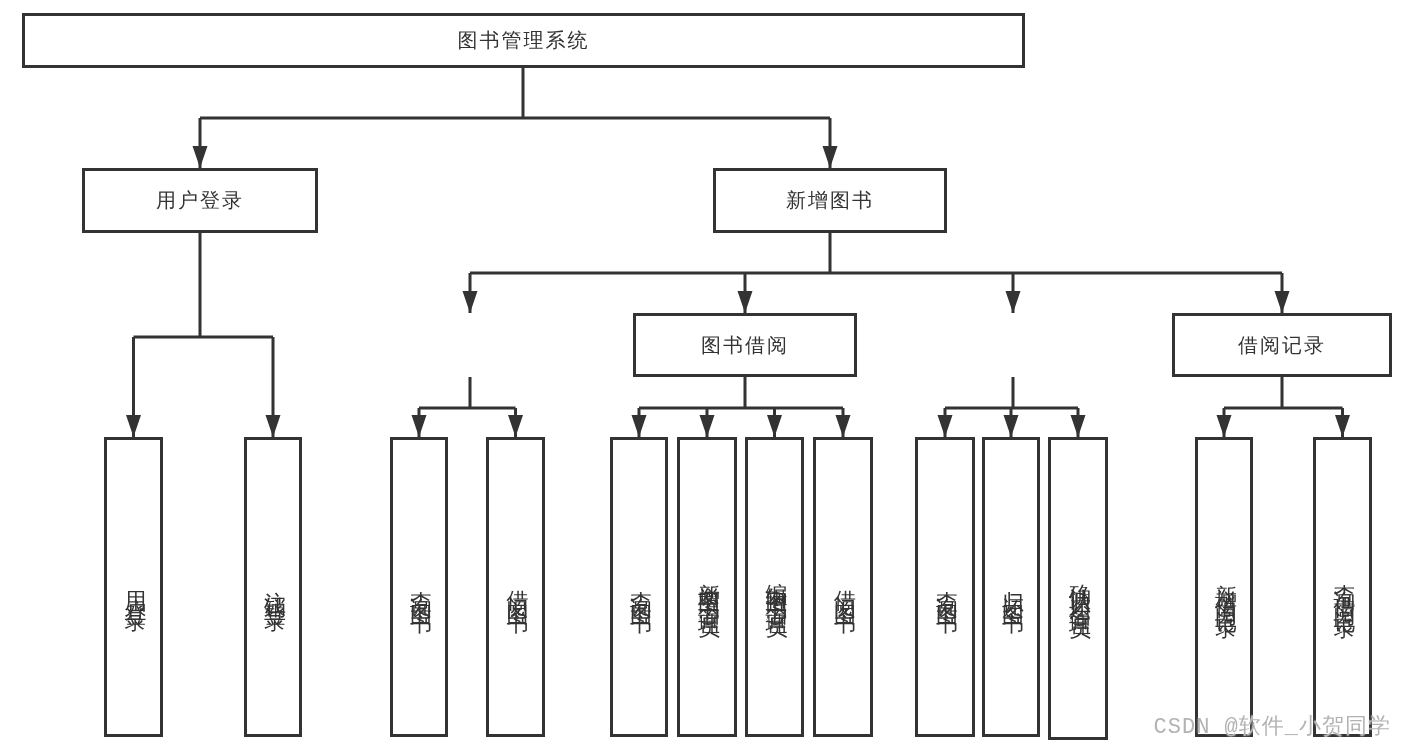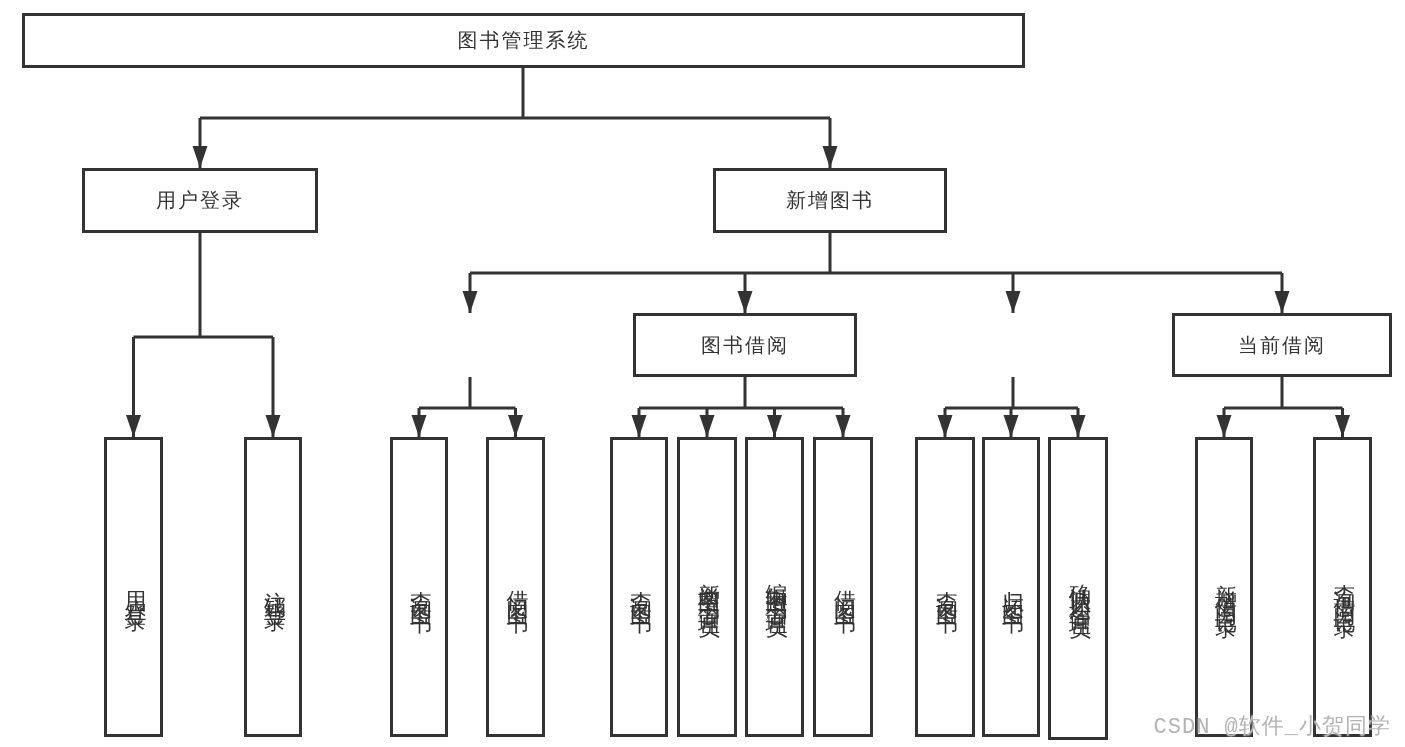--- a/index.html
+++ b/index.html
@@ -90,21 +90,21 @@
       M1216.5 415 L1231.5 415 L1224 437 Z
       M1335 415 L1350 415 L1342.5 437 Z"></path>
   </svg>
 
   <div class="node h-node" style="left:22px;top:13px;width:1003px;height:55px;">图书管理系统</div>
 
   <div class="node h-node" style="left:82px;top:168px;width:236px;height:65px;">用户登录</div>
   <div class="node h-node" style="left:713px;top:168px;width:234px;height:65px;">新增图书</div>
 
   <div class="node h-node" style="left:633px;top:313px;width:224px;height:64px;">图书借阅</div>
-  <div class="node h-node" style="left:1172px;top:313px;width:220px;height:64px;">当前借阅</div>
+  <div class="node h-node" style="left:1172px;top:313px;width:220px;height:64px;">借阅记录</div>
 
   <div class="node v-node" style="left:104px;top:437px;width:59px;height:300px;">用户登录</div>
   <div class="node v-node" style="left:244px;top:437px;width:58px;height:300px;">注销登录</div>
 
   <div class="node v-node" style="left:390px;top:437px;width:58px;height:300px;">查询图书</div>
   <div class="node v-node" style="left:486px;top:437px;width:59px;height:300px;">借阅图书</div>
 
   <div class="node v-node" style="left:610px;top:437px;width:58px;height:300px;">查询图书</div>
   <div class="node v-node long" style="left:677px;top:437px;width:60px;height:300px;">新增图书（管理员）</div>
   <div class="node v-node long" style="left:745px;top:437px;width:59px;height:300px;">编辑图书（管理员）</div>

